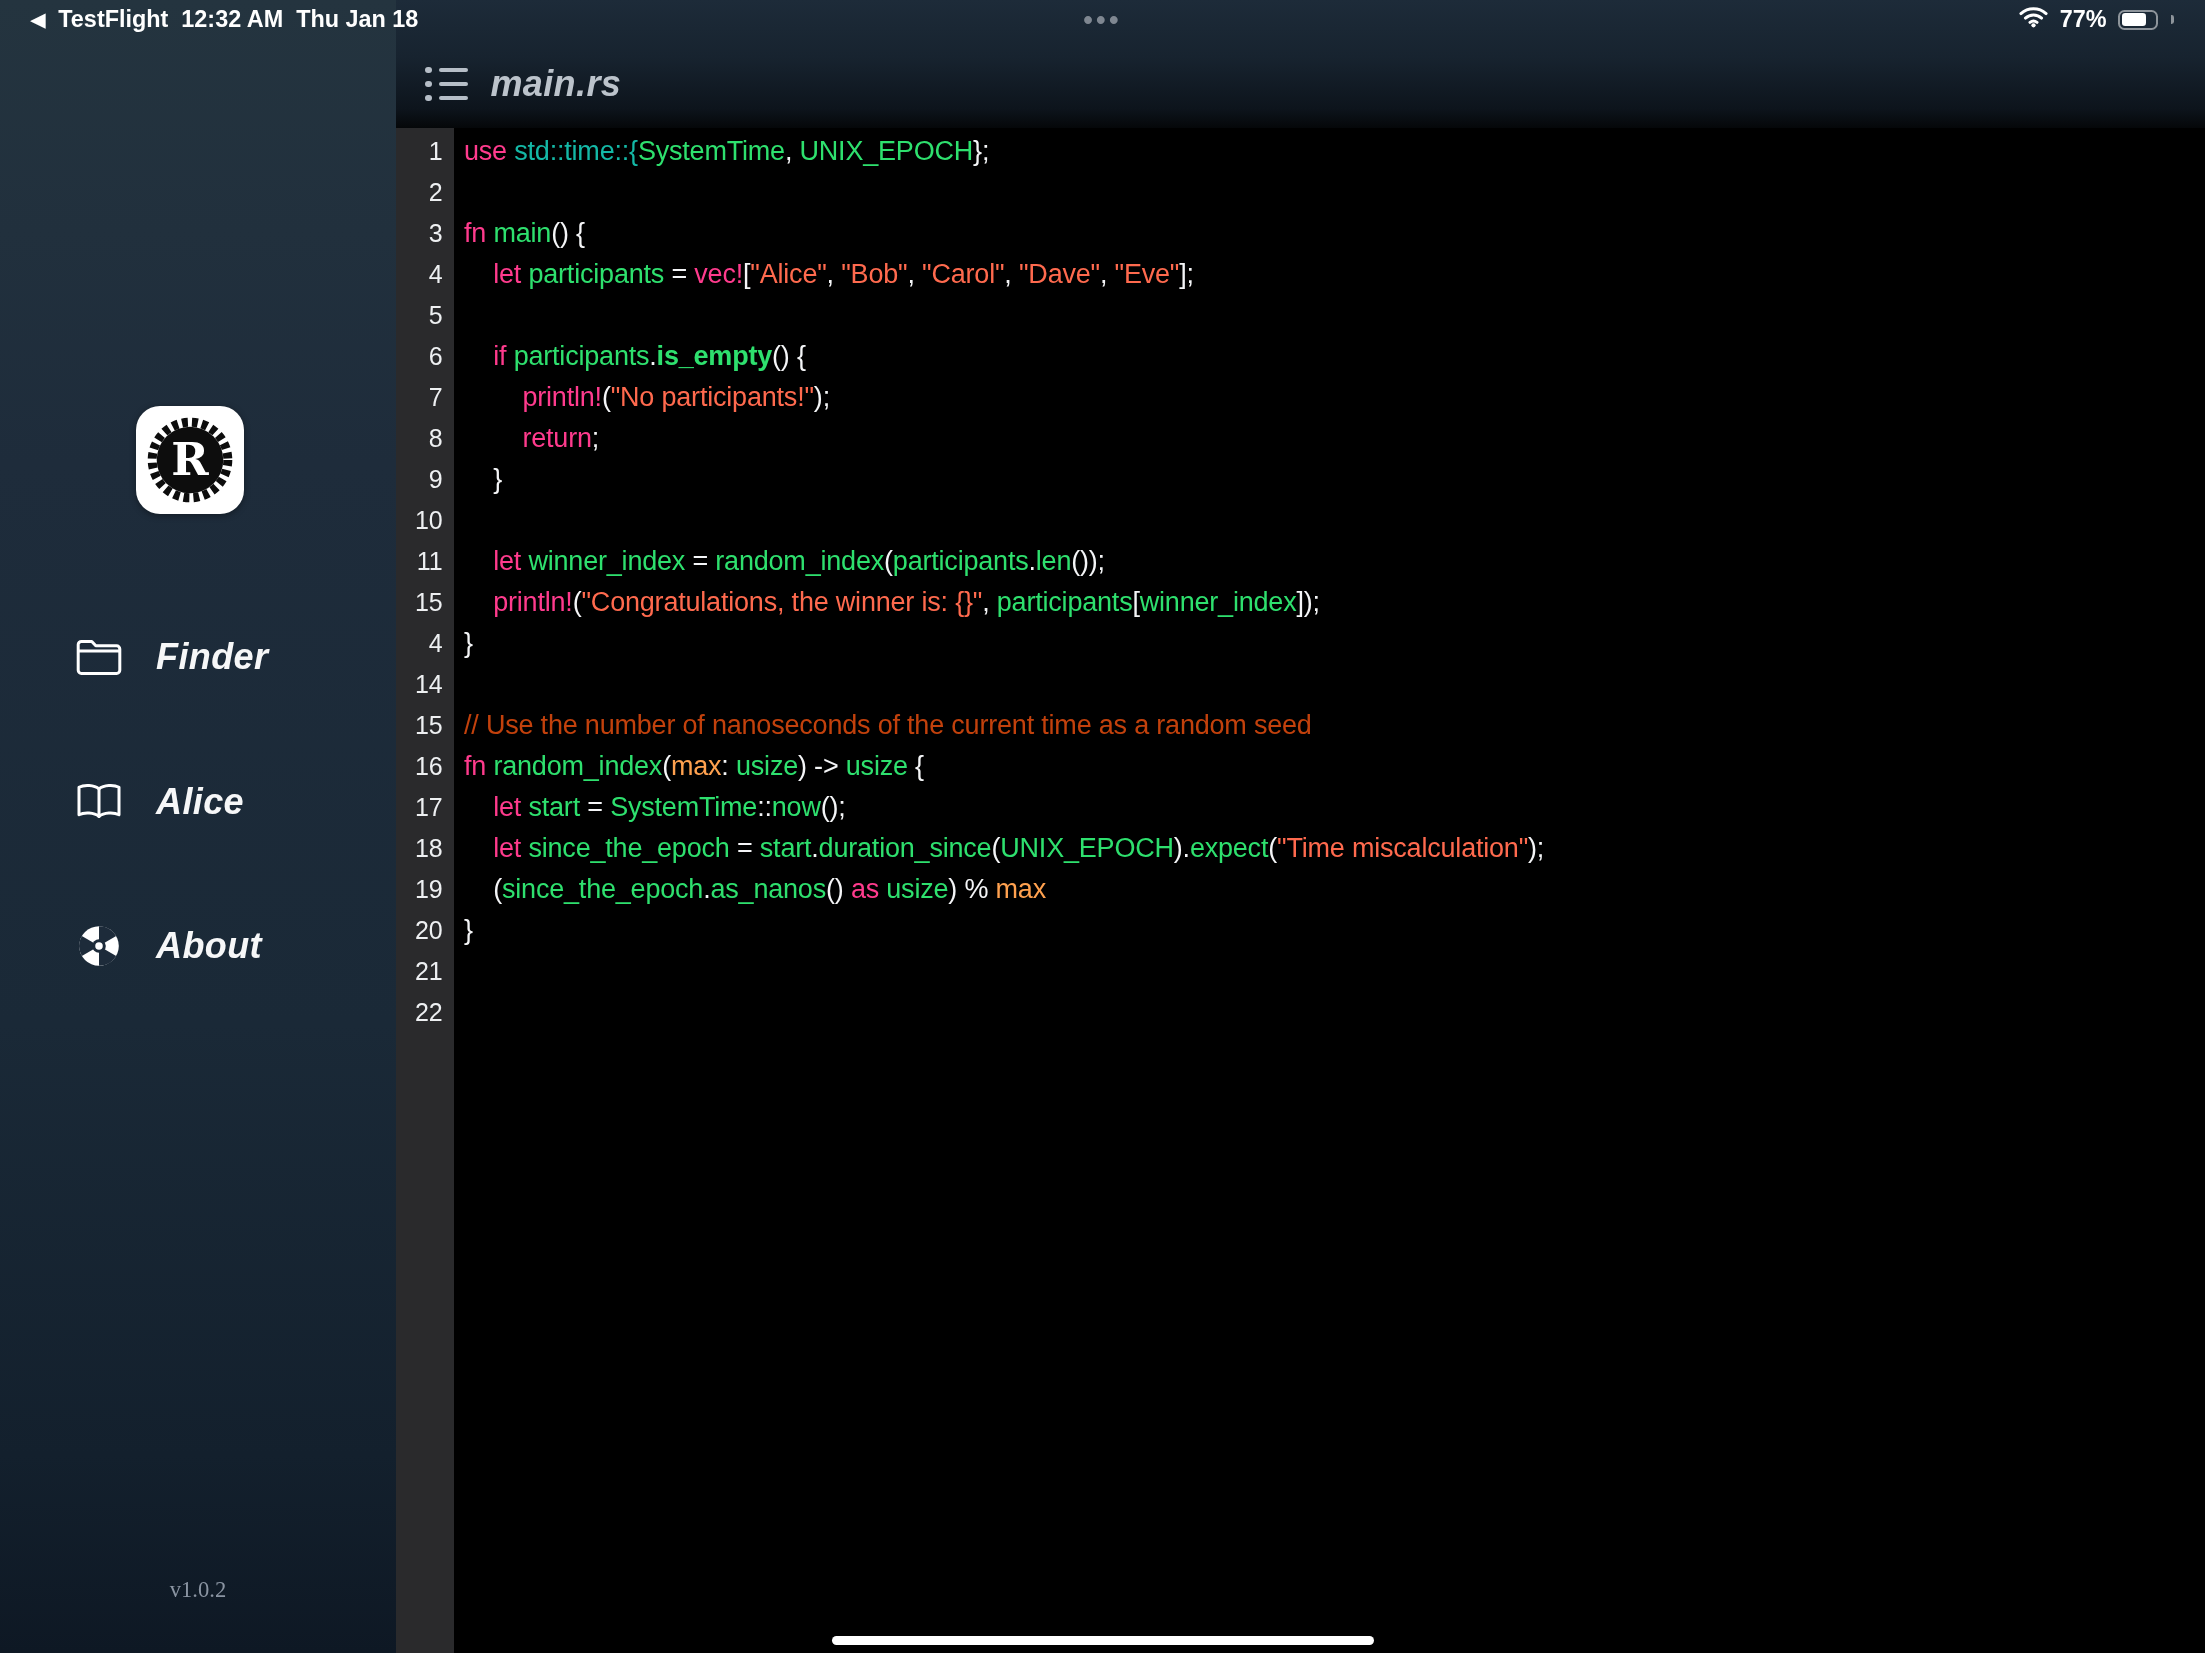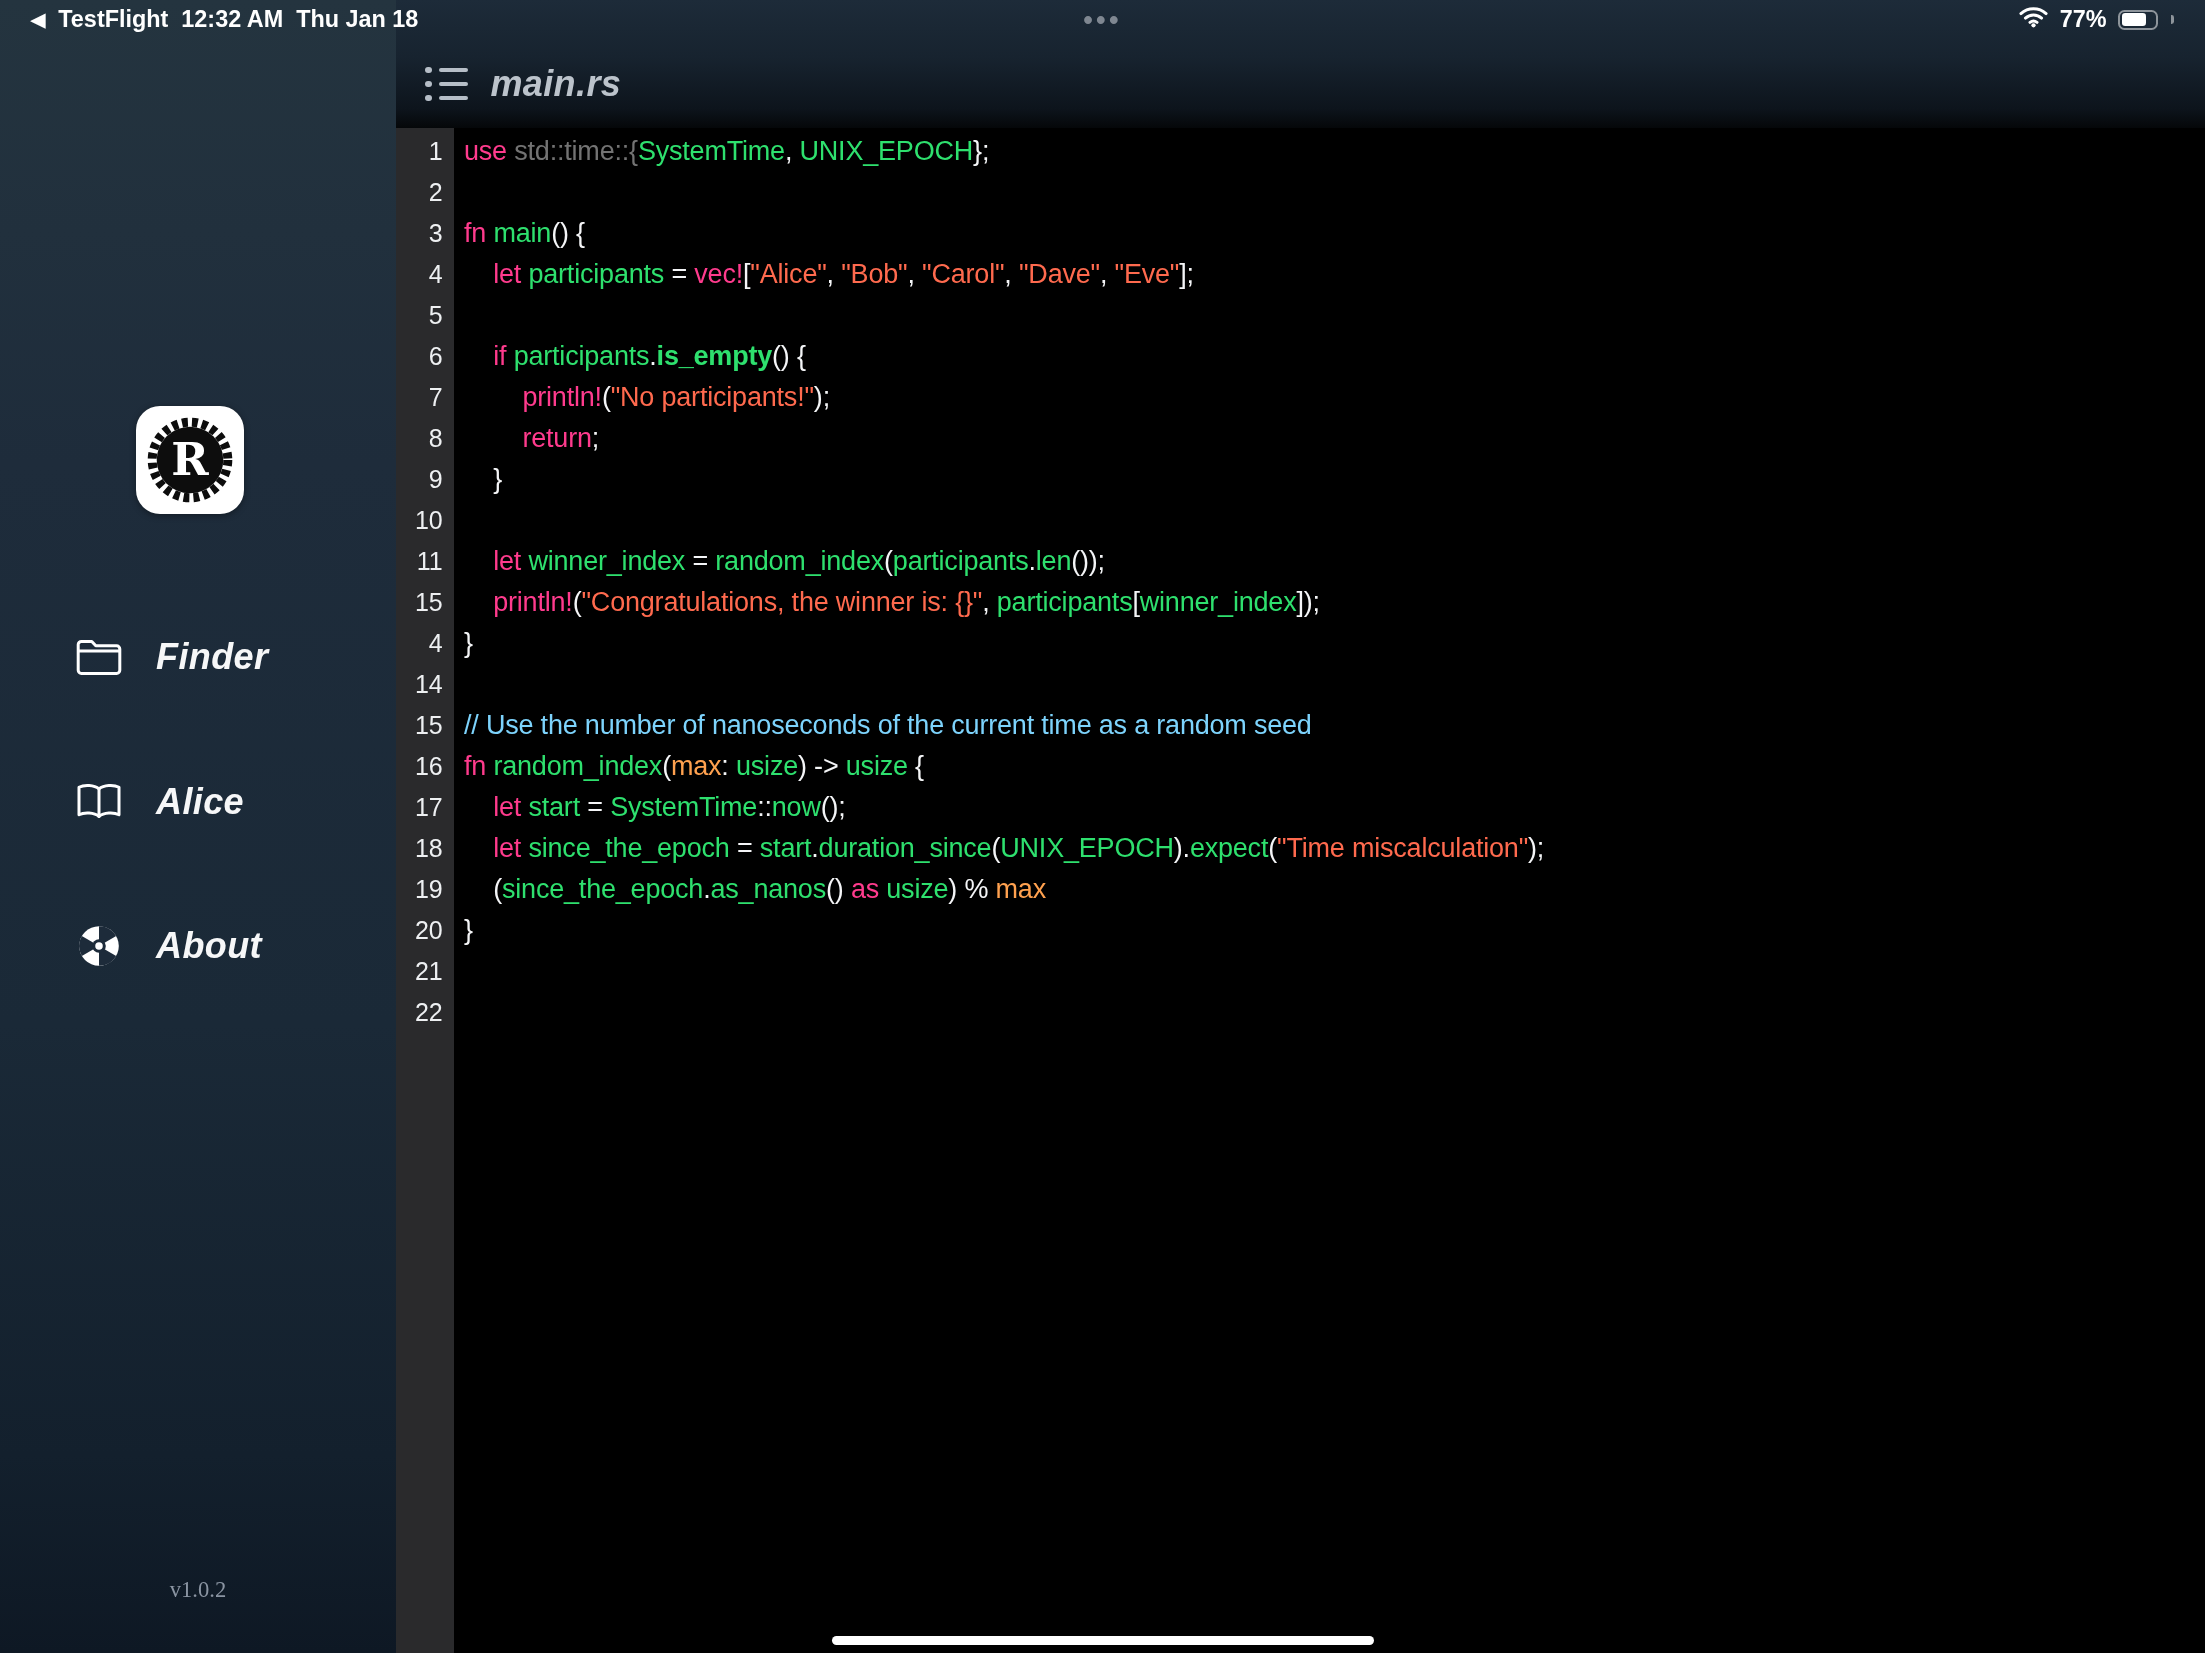--- a/index.html
+++ b/index.html
@@ -169,35 +169,35 @@
         <div class="ln">15</div>
         <div class="ln">16</div>
         <div class="ln">17</div>
         <div class="ln">18</div>
         <div class="ln">19</div>
         <div class="ln">20</div>
         <div class="ln">21</div>
         <div class="ln">22</div>
       </div>
     <div class="code">
-        <div class="code-line"><span style="color: rgb(255, 59, 141);">use </span><span style="color: #737373;">std::time::{</span><span style="color: rgb(46, 224, 110);">SystemTime</span><span style="color: rgb(244, 245, 247);">, </span><span style="color: rgb(46, 224, 110);">UNIX_EPOCH</span><span style="color: rgb(244, 245, 247);">};</span></div>
+        <div class="code-line"><span style="color: rgb(255, 59, 141);">use </span><span style="color: #14b8a6;">std::time::{</span><span style="color: rgb(46, 224, 110);">SystemTime</span><span style="color: rgb(244, 245, 247);">, </span><span style="color: rgb(46, 224, 110);">UNIX_EPOCH</span><span style="color: rgb(244, 245, 247);">};</span></div>
         <div class="code-line"></div>
         <div class="code-line"><span style="color: rgb(255, 59, 141);">fn </span><span style="color: rgb(46, 224, 110);">main</span><span style="color: rgb(244, 245, 247);">() {</span></div>
         <div class="code-line"><span style="color: rgb(244, 245, 247);">    </span><span style="color: rgb(255, 59, 141);">let </span><span style="color: rgb(46, 224, 110);">participants</span><span style="color: rgb(244, 245, 247);"> = </span><span style="color: rgb(255, 59, 141);">vec!</span><span style="color: rgb(244, 245, 247);">[</span><span style="color: rgb(255, 106, 78);">"Alice"</span><span style="color: rgb(244, 245, 247);">, </span><span style="color: rgb(255, 106, 78);">"Bob"</span><span style="color: rgb(244, 245, 247);">, </span><span style="color: rgb(255, 106, 78);">"Carol"</span><span style="color: rgb(244, 245, 247);">, </span><span style="color: rgb(255, 106, 78);">"Dave"</span><span style="color: rgb(244, 245, 247);">, </span><span style="color: rgb(255, 106, 78);">"Eve"</span><span style="color: rgb(244, 245, 247);">];</span></div>
         <div class="code-line"></div>
         <div class="code-line"><span style="color: rgb(244, 245, 247);">    </span><span style="color: rgb(255, 59, 141);">if </span><span style="color: rgb(46, 224, 110);">participants</span><span style="color: rgb(244, 245, 247);">.</span><span style="color: rgb(46, 224, 110); font-weight: bold;">is_empty</span><span style="color: rgb(244, 245, 247);">() {</span></div>
         <div class="code-line"><span style="color: rgb(244, 245, 247);">        </span><span style="color: rgb(255, 59, 141);">println!</span><span style="color: rgb(244, 245, 247);">(</span><span style="color: rgb(255, 106, 78);">"No participants!"</span><span style="color: rgb(244, 245, 247);">);</span></div>
         <div class="code-line"><span style="color: rgb(244, 245, 247);">        </span><span style="color: rgb(255, 59, 141);">return</span><span style="color: rgb(244, 245, 247);">;</span></div>
         <div class="code-line"><span style="color: rgb(244, 245, 247);">    }</span></div>
         <div class="code-line"></div>
         <div class="code-line"><span style="color: rgb(244, 245, 247);">    </span><span style="color: rgb(255, 59, 141);">let </span><span style="color: rgb(46, 224, 110);">winner_index</span><span style="color: rgb(244, 245, 247);"> = </span><span style="color: rgb(46, 224, 110);">random_index</span><span style="color: rgb(244, 245, 247);">(</span><span style="color: rgb(46, 224, 110);">participants</span><span style="color: rgb(244, 245, 247);">.</span><span style="color: rgb(46, 224, 110);">len</span><span style="color: rgb(244, 245, 247);">());</span></div>
         <div class="code-line"><span style="color: rgb(244, 245, 247);">    </span><span style="color: rgb(255, 59, 141);">println!</span><span style="color: rgb(244, 245, 247);">(</span><span style="color: rgb(255, 106, 78);">"Congratulations, the winner is: {}"</span><span style="color: rgb(244, 245, 247);">, </span><span style="color: rgb(46, 224, 110);">participants</span><span style="color: rgb(244, 245, 247);">[</span><span style="color: rgb(46, 224, 110);">winner_index</span><span style="color: rgb(244, 245, 247);">]);</span></div>
         <div class="code-line"><span style="color: rgb(244, 245, 247);">}</span></div>
         <div class="code-line"></div>
-        <div class="code-line"><span style="color: #7dd3fc;">// Use the number of nanoseconds of the current time as a random seed</span></div>
+        <div class="code-line"><span style="color: #c2410c;">// Use the number of nanoseconds of the current time as a random seed</span></div>
         <div class="code-line"><span style="color: rgb(255, 59, 141);">fn </span><span style="color: rgb(46, 224, 110);">random_index</span><span style="color: rgb(244, 245, 247);">(</span><span style="color: rgb(255, 161, 79);">max</span><span style="color: rgb(244, 245, 247);">: </span><span style="color: rgb(46, 224, 110);">usize</span><span style="color: rgb(244, 245, 247);">) -&gt; </span><span style="color: rgb(46, 224, 110);">usize</span><span style="color: rgb(244, 245, 247);"> {</span></div>
         <div class="code-line"><span style="color: rgb(244, 245, 247);">    </span><span style="color: rgb(255, 59, 141);">let </span><span style="color: rgb(46, 224, 110);">start</span><span style="color: rgb(244, 245, 247);"> = </span><span style="color: rgb(46, 224, 110);">SystemTime</span><span style="color: rgb(244, 245, 247);">::</span><span style="color: rgb(46, 224, 110);">now</span><span style="color: rgb(244, 245, 247);">();</span></div>
         <div class="code-line"><span style="color: rgb(244, 245, 247);">    </span><span style="color: rgb(255, 59, 141);">let </span><span style="color: rgb(46, 224, 110);">since_the_epoch</span><span style="color: rgb(244, 245, 247);"> = </span><span style="color: rgb(46, 224, 110);">start</span><span style="color: rgb(244, 245, 247);">.</span><span style="color: rgb(46, 224, 110);">duration_since</span><span style="color: rgb(244, 245, 247);">(</span><span style="color: rgb(46, 224, 110);">UNIX_EPOCH</span><span style="color: rgb(244, 245, 247);">).</span><span style="color: rgb(46, 224, 110);">expect</span><span style="color: rgb(244, 245, 247);">(</span><span style="color: rgb(255, 106, 78);">"Time miscalculation"</span><span style="color: rgb(244, 245, 247);">);</span></div>
         <div class="code-line"><span style="color: rgb(244, 245, 247);">    (</span><span style="color: rgb(46, 224, 110);">since_the_epoch</span><span style="color: rgb(244, 245, 247);">.</span><span style="color: rgb(46, 224, 110);">as_nanos</span><span style="color: rgb(244, 245, 247);">() </span><span style="color: rgb(255, 59, 141);">as </span><span style="color: rgb(46, 224, 110);">usize</span><span style="color: rgb(244, 245, 247);">) % </span><span style="color: rgb(255, 161, 79);">max</span></div>
         <div class="code-line"><span style="color: rgb(244, 245, 247);">}</span></div>
         <div class="code-line"></div>
         <div class="code-line"></div>
       </div>
   </main>
 

